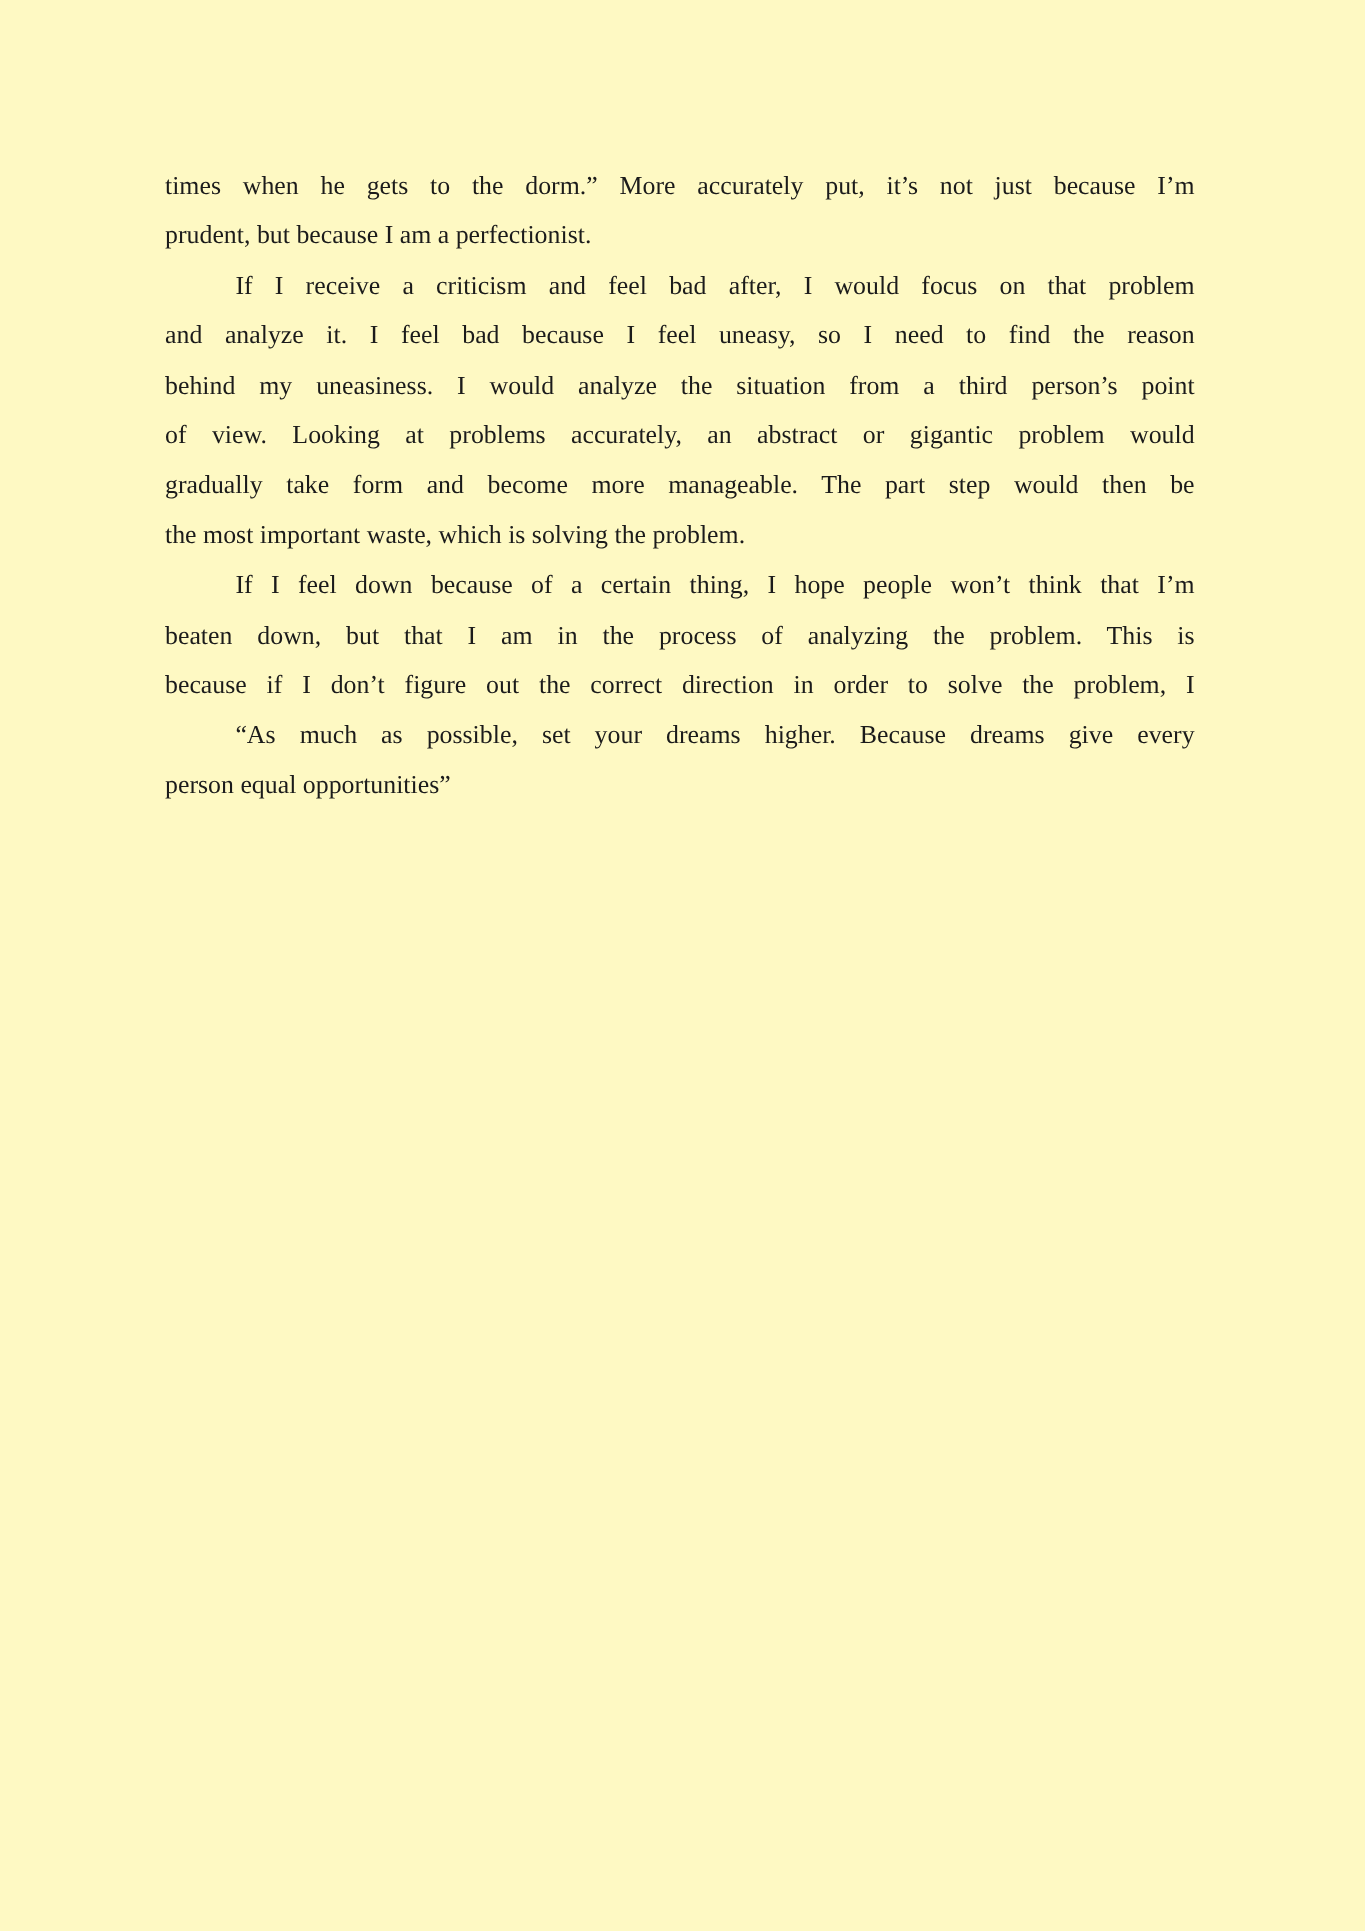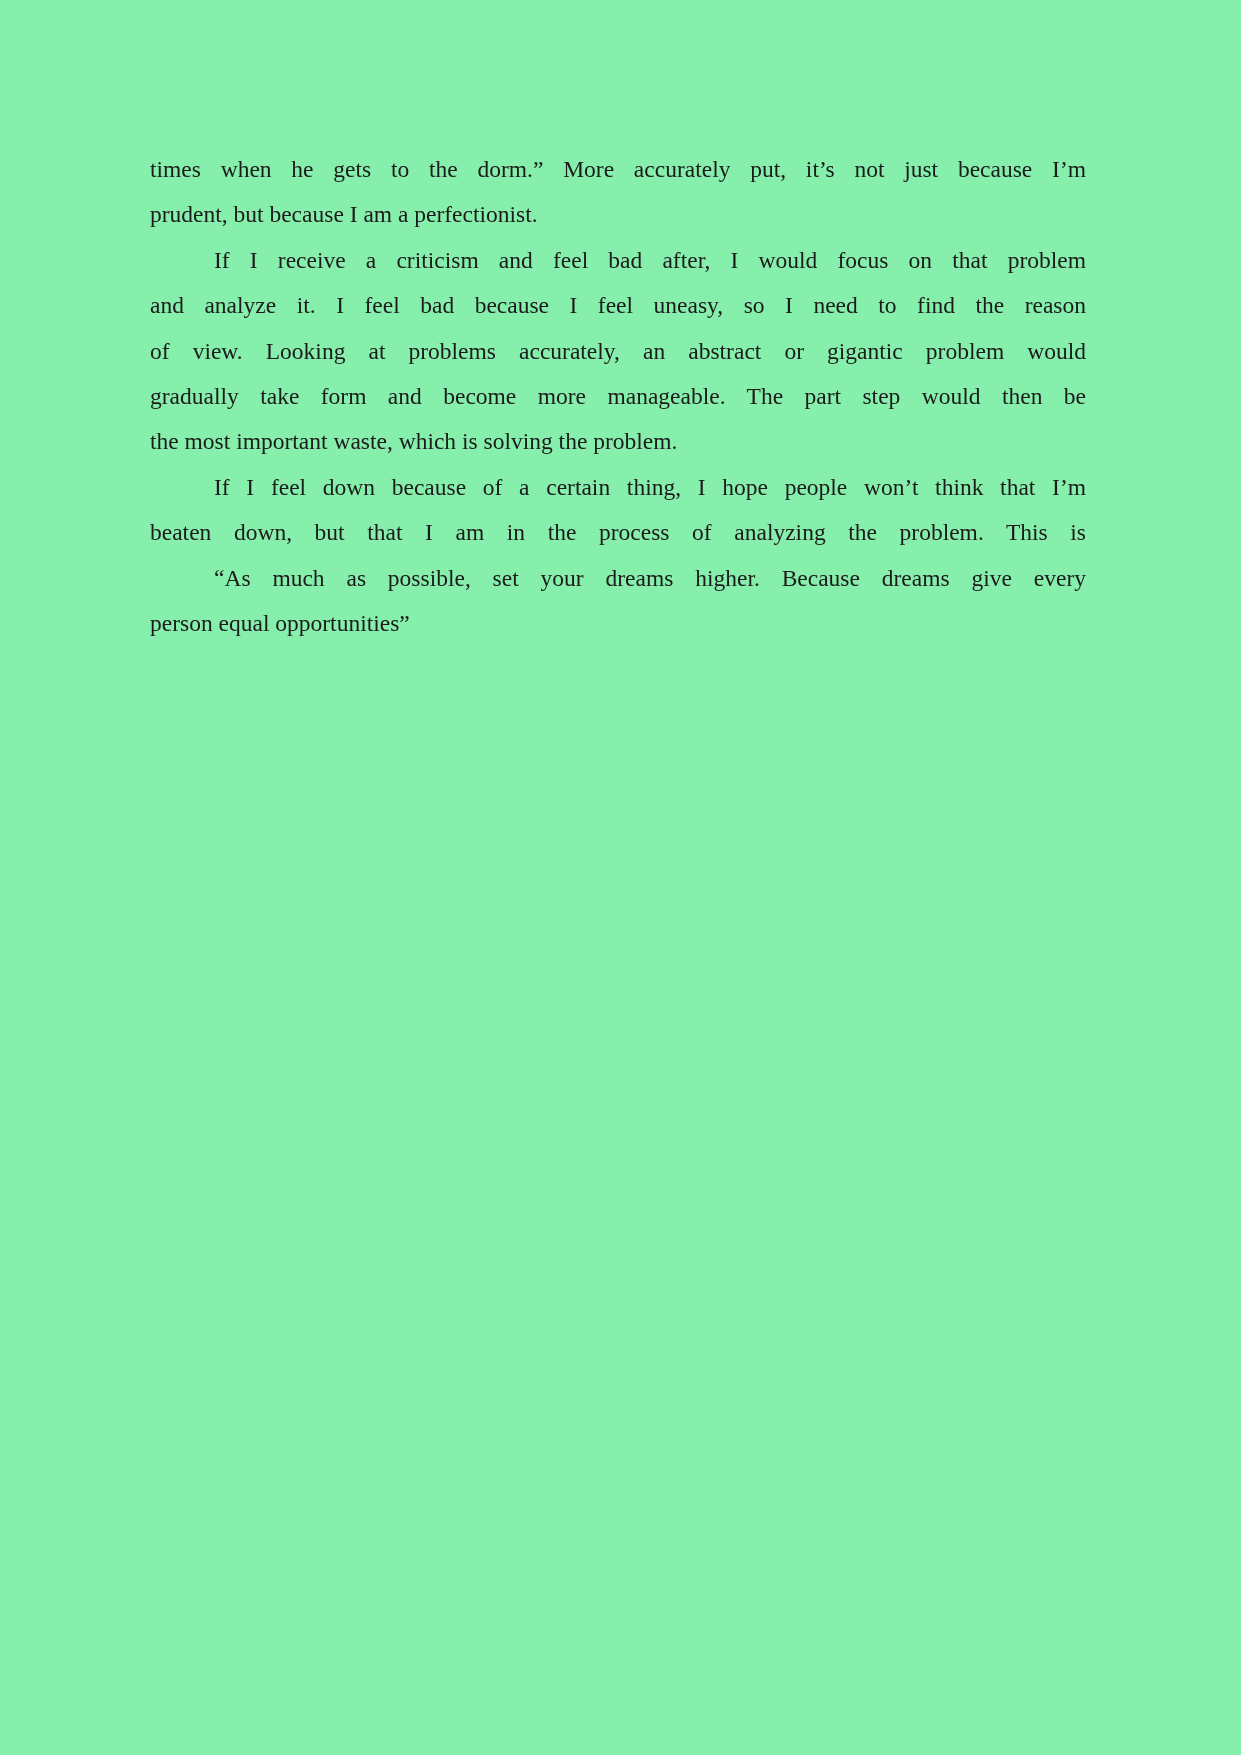--- a/index.html
+++ b/index.html
@@ -4,21 +4,21 @@
 <style>
   html, body {
     margin: 0;
     padding: 0;
     background: #ffffff;
   }
   .page {
     position: relative;
     width: 1241px;
     height: 1755px;
-    background: #86efac;
+    background: #fef9c3;
     overflow: hidden;
   }
   .doc-text {
     position: absolute;
     left: 150px;
     top: 147px;
     width: 936px;
     font-family: "Liberation Serif", "DejaVu Serif", serif;
     font-size: 23.5px;
     line-height: 45.4px;
@@ -45,26 +45,28 @@
 
 <div class="page">
   <div class="doc-text">
       <div class="paragraph">
         <div class="line">times when he gets to the dorm.” More accurately put, it’s not just because I’m</div>
         <div class="line last">prudent, but because I am a perfectionist.</div>
       </div>
       <div class="paragraph">
         <div class="line indent">If I receive a criticism and feel bad after, I would focus on that problem</div>
         <div class="line">and analyze it. I feel bad because I feel uneasy, so I need to find the reason</div>
+        <div class="line">behind my uneasiness. I would analyze the situation from a third person’s point</div>
         <div class="line">of view. Looking at problems accurately, an abstract or gigantic problem would</div>
         <div class="line">gradually take form and become more manageable. The part step would then be</div>
         <div class="line last">the most important waste, which is solving the problem.</div>
       </div>
       <div class="paragraph">
         <div class="line indent">If I feel down because of a certain thing, I hope people won’t think that I’m</div>
         <div class="line">beaten down, but that I am in the process of analyzing the problem. This is</div>
+        <div class="line">because if I don’t figure out the correct direction in order to solve the problem, I</div>
       </div>
       <div class="paragraph">
         <div class="line indent">“As much as possible, set your dreams higher. Because dreams give every</div>
         <div class="line last">person equal opportunities”</div>
       </div>
     </div>
 </div>
 
 </body></html>

